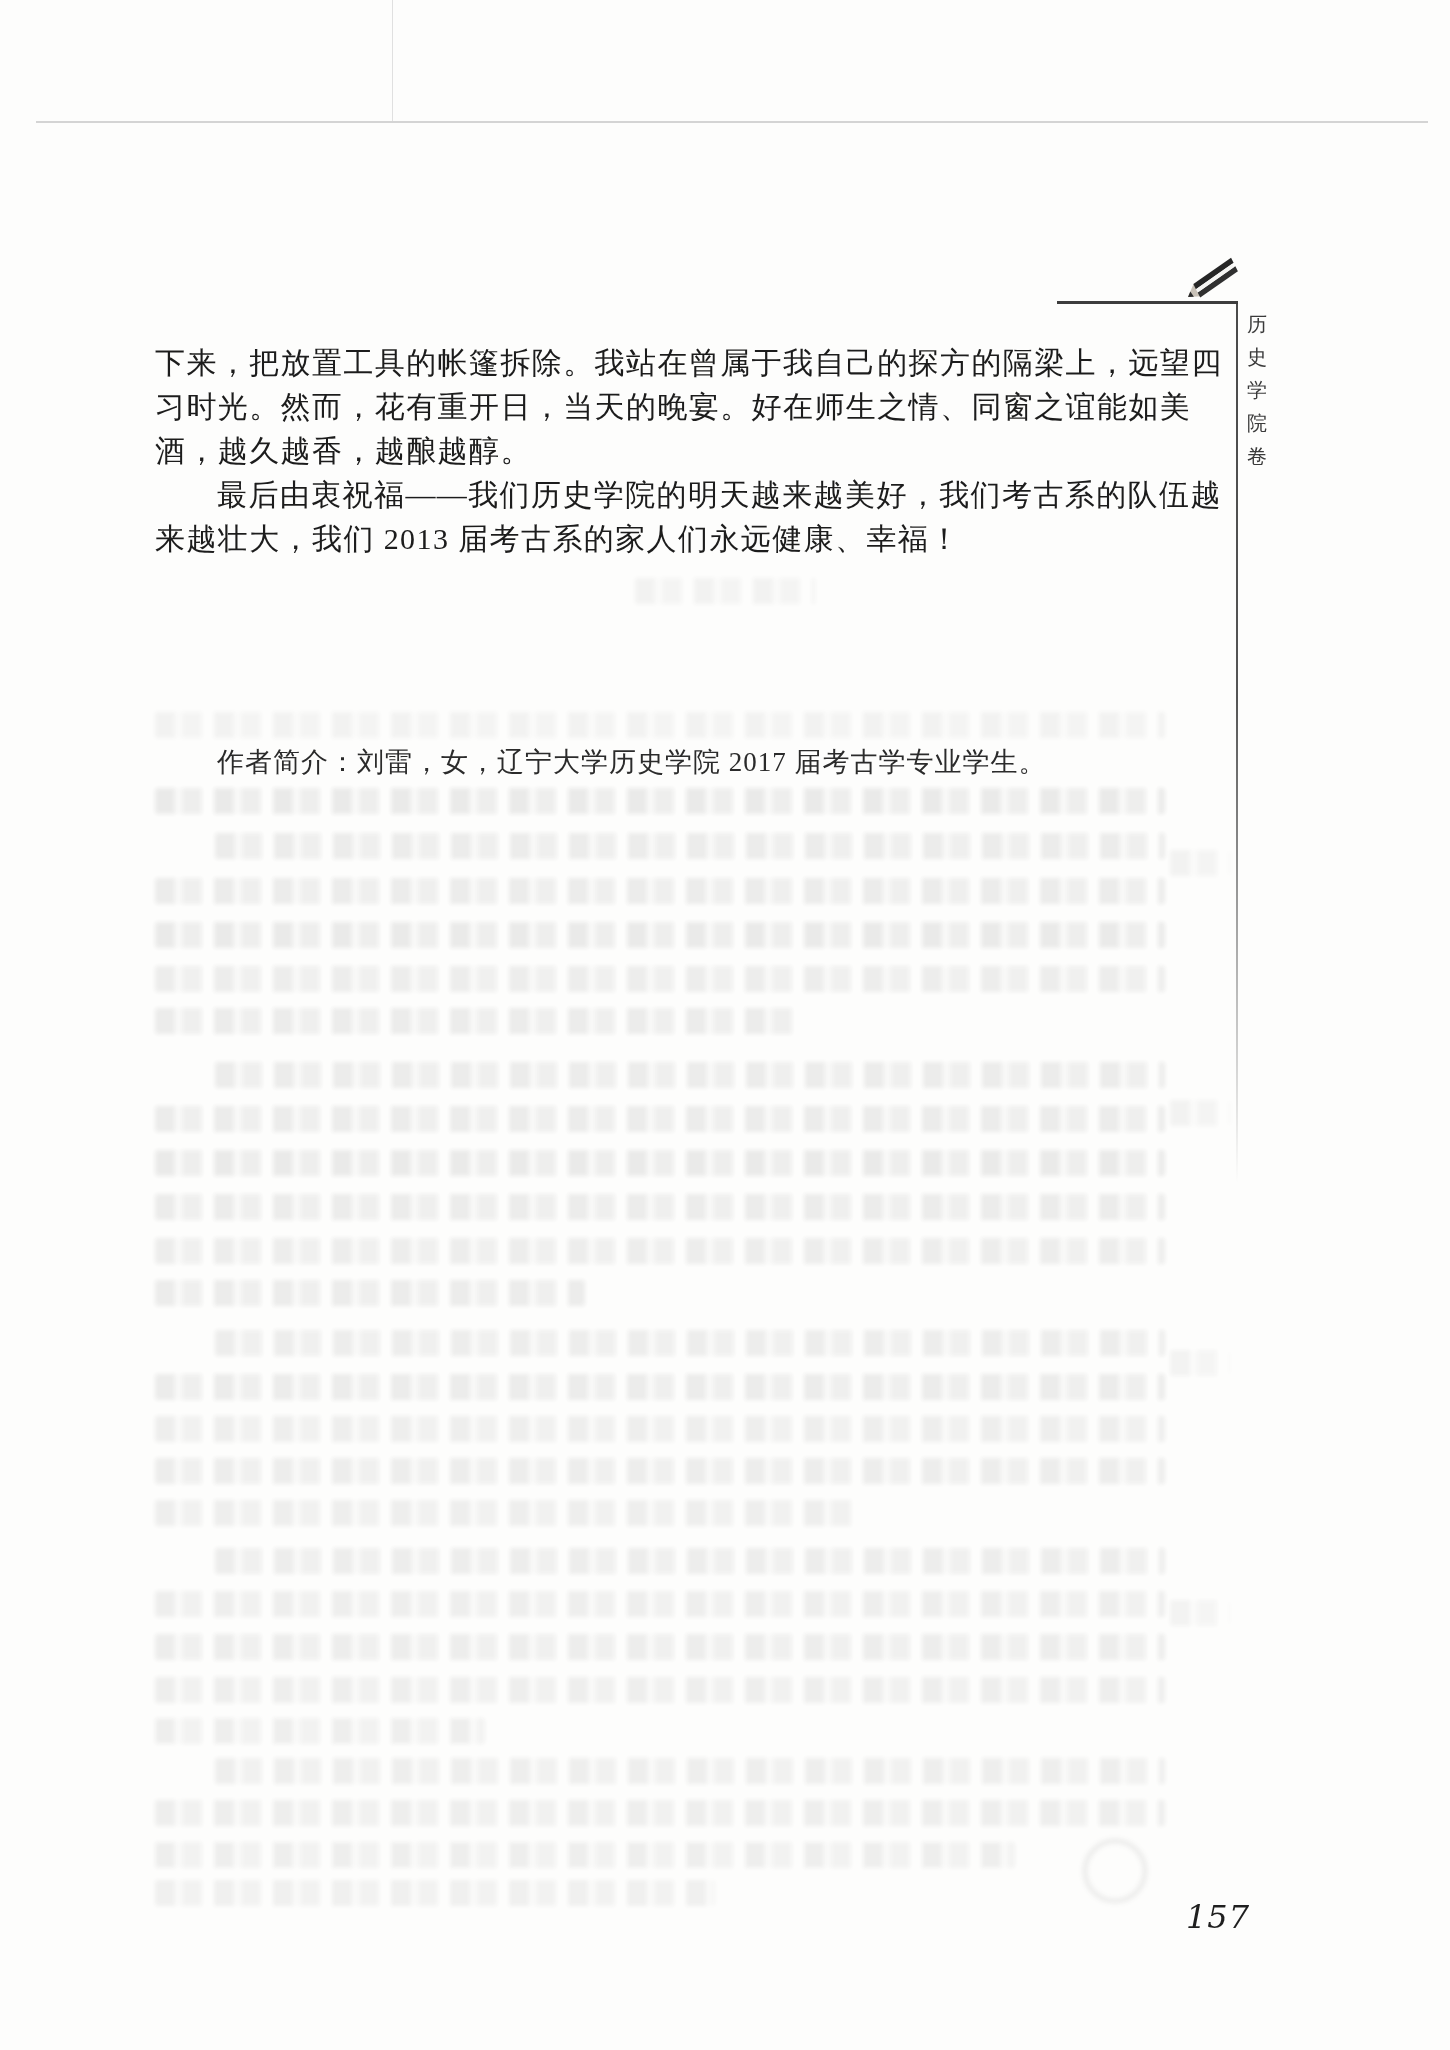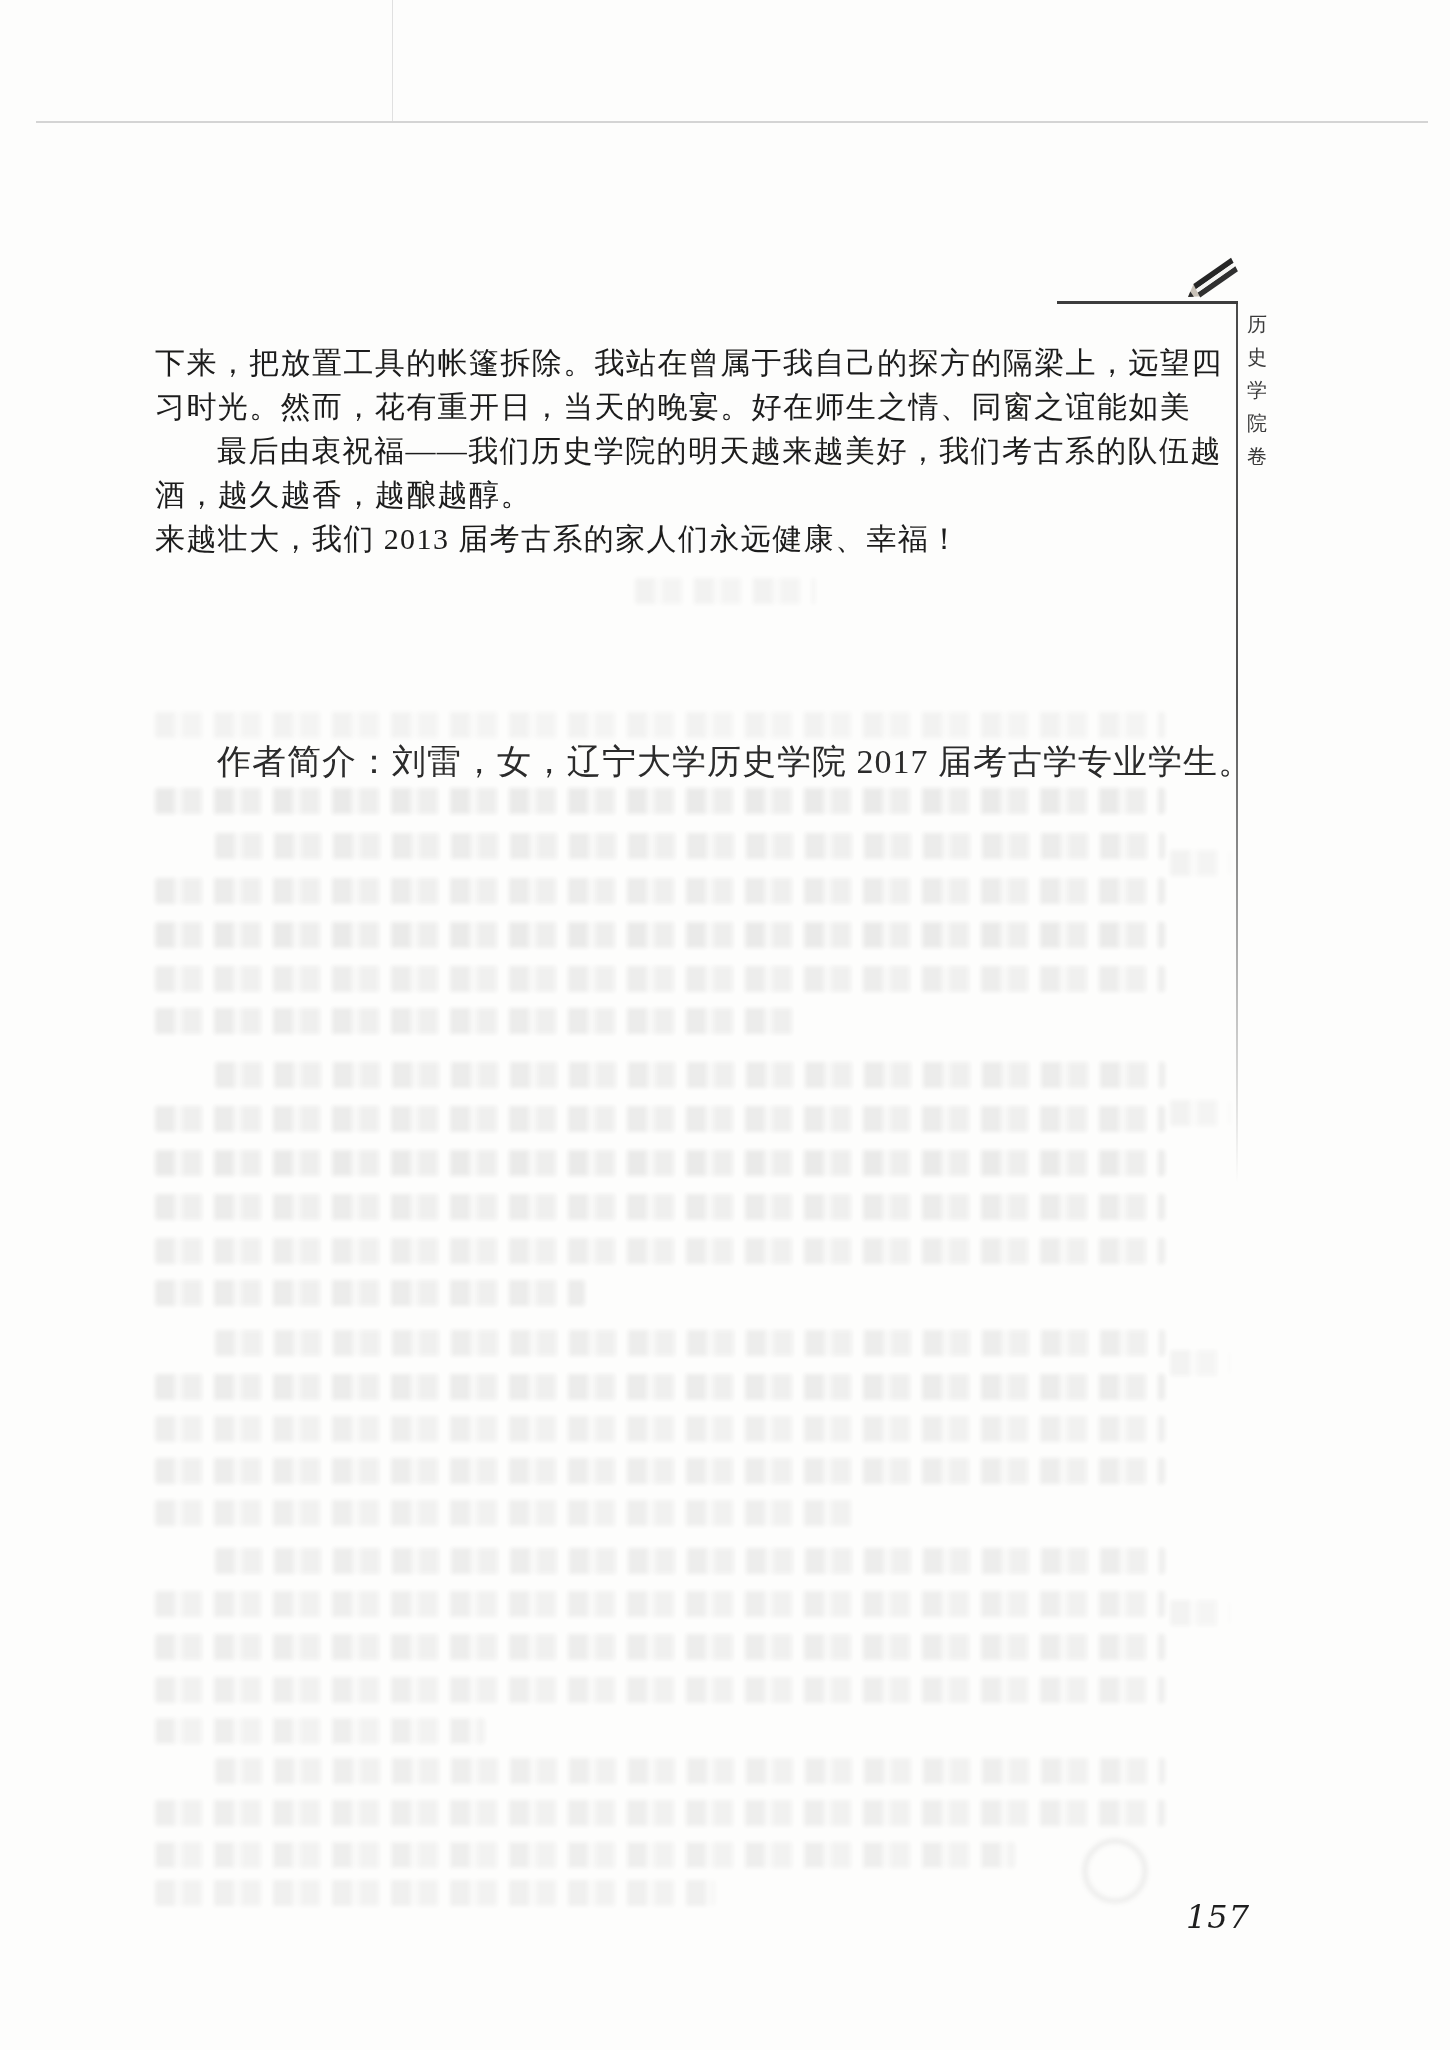--- a/index.html
+++ b/index.html
@@ -41,21 +41,21 @@
   
   .body-text{
     position:absolute;left:155px;top:341px;width:1080px;
     font-size:30px;line-height:44px;letter-spacing:1.4px;
     color:#1c1c1c;font-weight:500;
   }
   .body-text .line{white-space:nowrap;height:44px;}
   .body-text .line.indent{text-indent:62px;}
   .author-note{
     position:absolute;left:155px;top:745px;width:1080px;
-    font-size:34px;line-height:34px;letter-spacing:1px;
+    font-size:27px;line-height:34px;letter-spacing:1px;
     color:#2b2b2b;text-indent:62px;white-space:nowrap;font-weight:500;
   }
   
   .ghost{
     position:absolute;height:26px;
     background:repeating-linear-gradient(90deg,
       rgba(45,45,45,.10) 0 20px,
       rgba(45,45,45,.02) 20px 27px,
       rgba(45,45,45,.08) 27px 47px,
       rgba(0,0,0,0) 47px 59px);
@@ -95,22 +95,22 @@
   <div>历</div>
   <div>史</div>
   <div>学</div>
   <div>院</div>
   <div>卷</div>
 </div>
 
 <div class="body-text">
   <div class="line">下来，把放置工具的帐篷拆除。我站在曾属于我自己的探方的隔梁上，远望四</div>
   <div class="line">习时光。然而，花有重开日，当天的晚宴。好在师生之情、同窗之谊能如美</div>
+  <div class="line">酒，越久越香，越酿越醇。</div>
   <div class="line indent">最后由衷祝福——我们历史学院的明天越来越美好，我们考古系的队伍越</div>
-  <div class="line">酒，越久越香，越酿越醇。</div>
   <div class="line">来越壮大，我们 2013 届考古系的家人们永远健康、幸福！</div>
 </div>
 
 <div class="author-note">作者简介：刘雷，女，辽宁大学历史学院 2017 届考古学专业学生。</div>
 
 <div>
   <div class="ghost" style="top:578px;left:635px;width:180px;opacity:.5;"></div>
   <div class="ghost" style="top:712px;left:155px;width:1010px;opacity:.5;"></div>
 
   <div class="ghost" style="top:788px;left:155px;width:1010px;opacity:.85;"></div>

